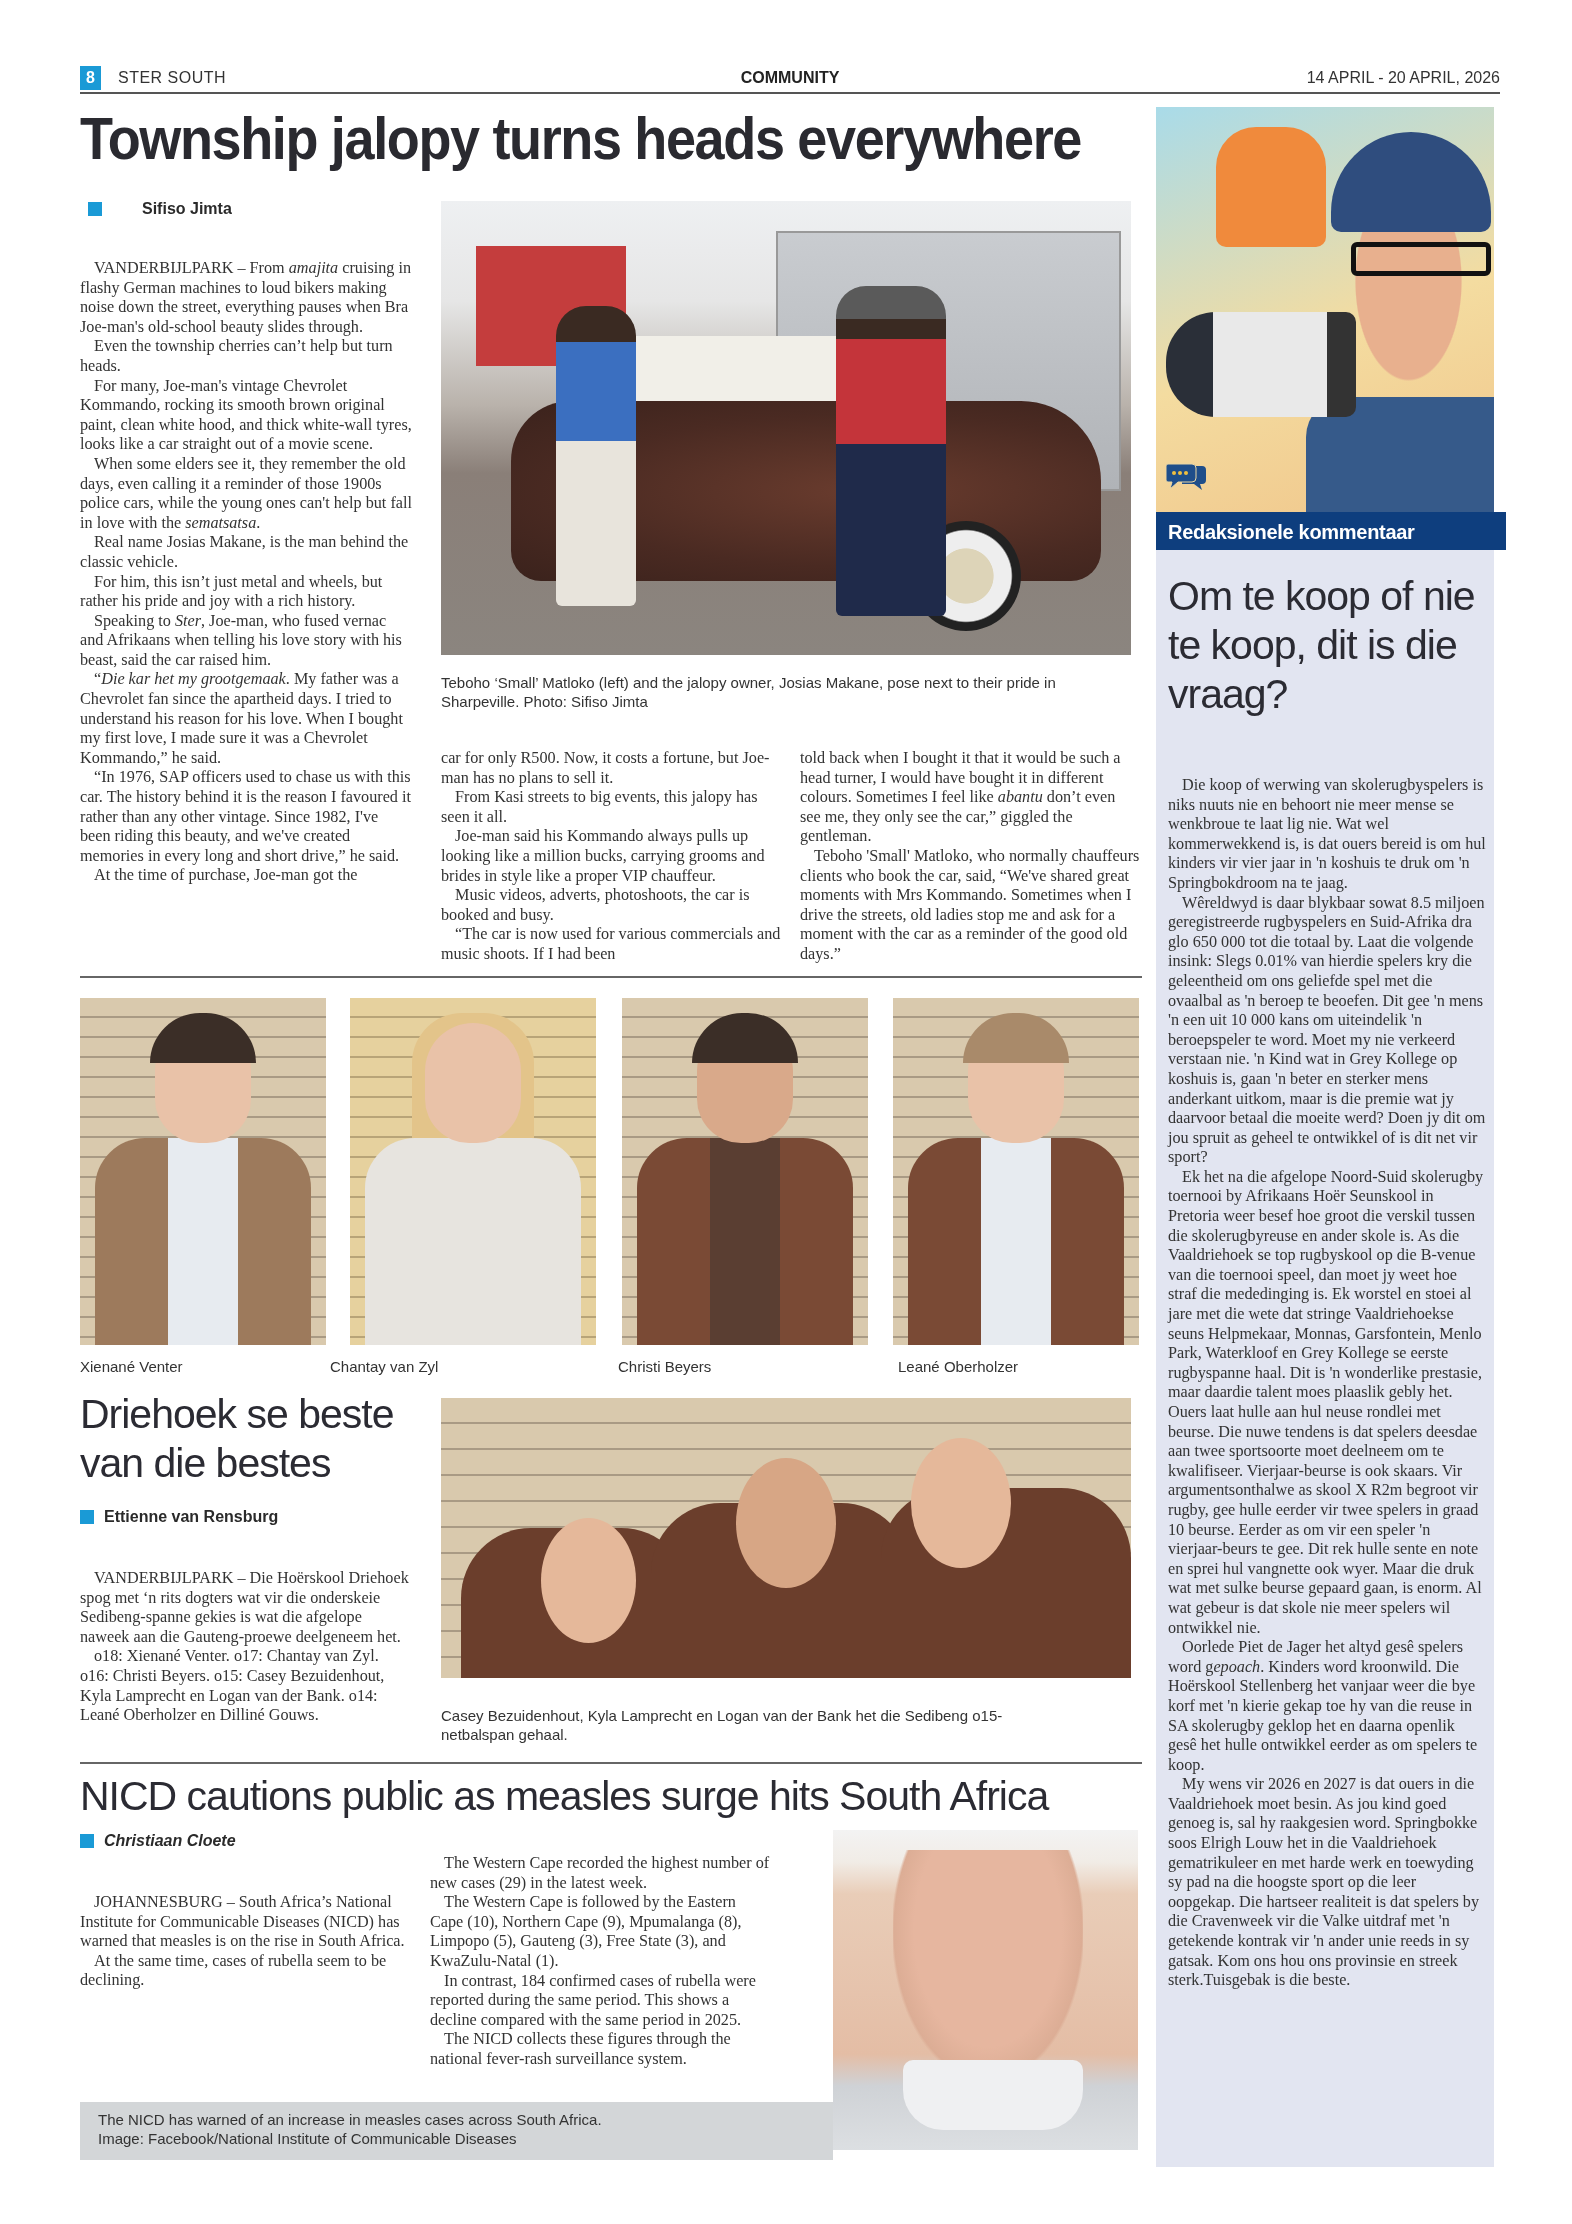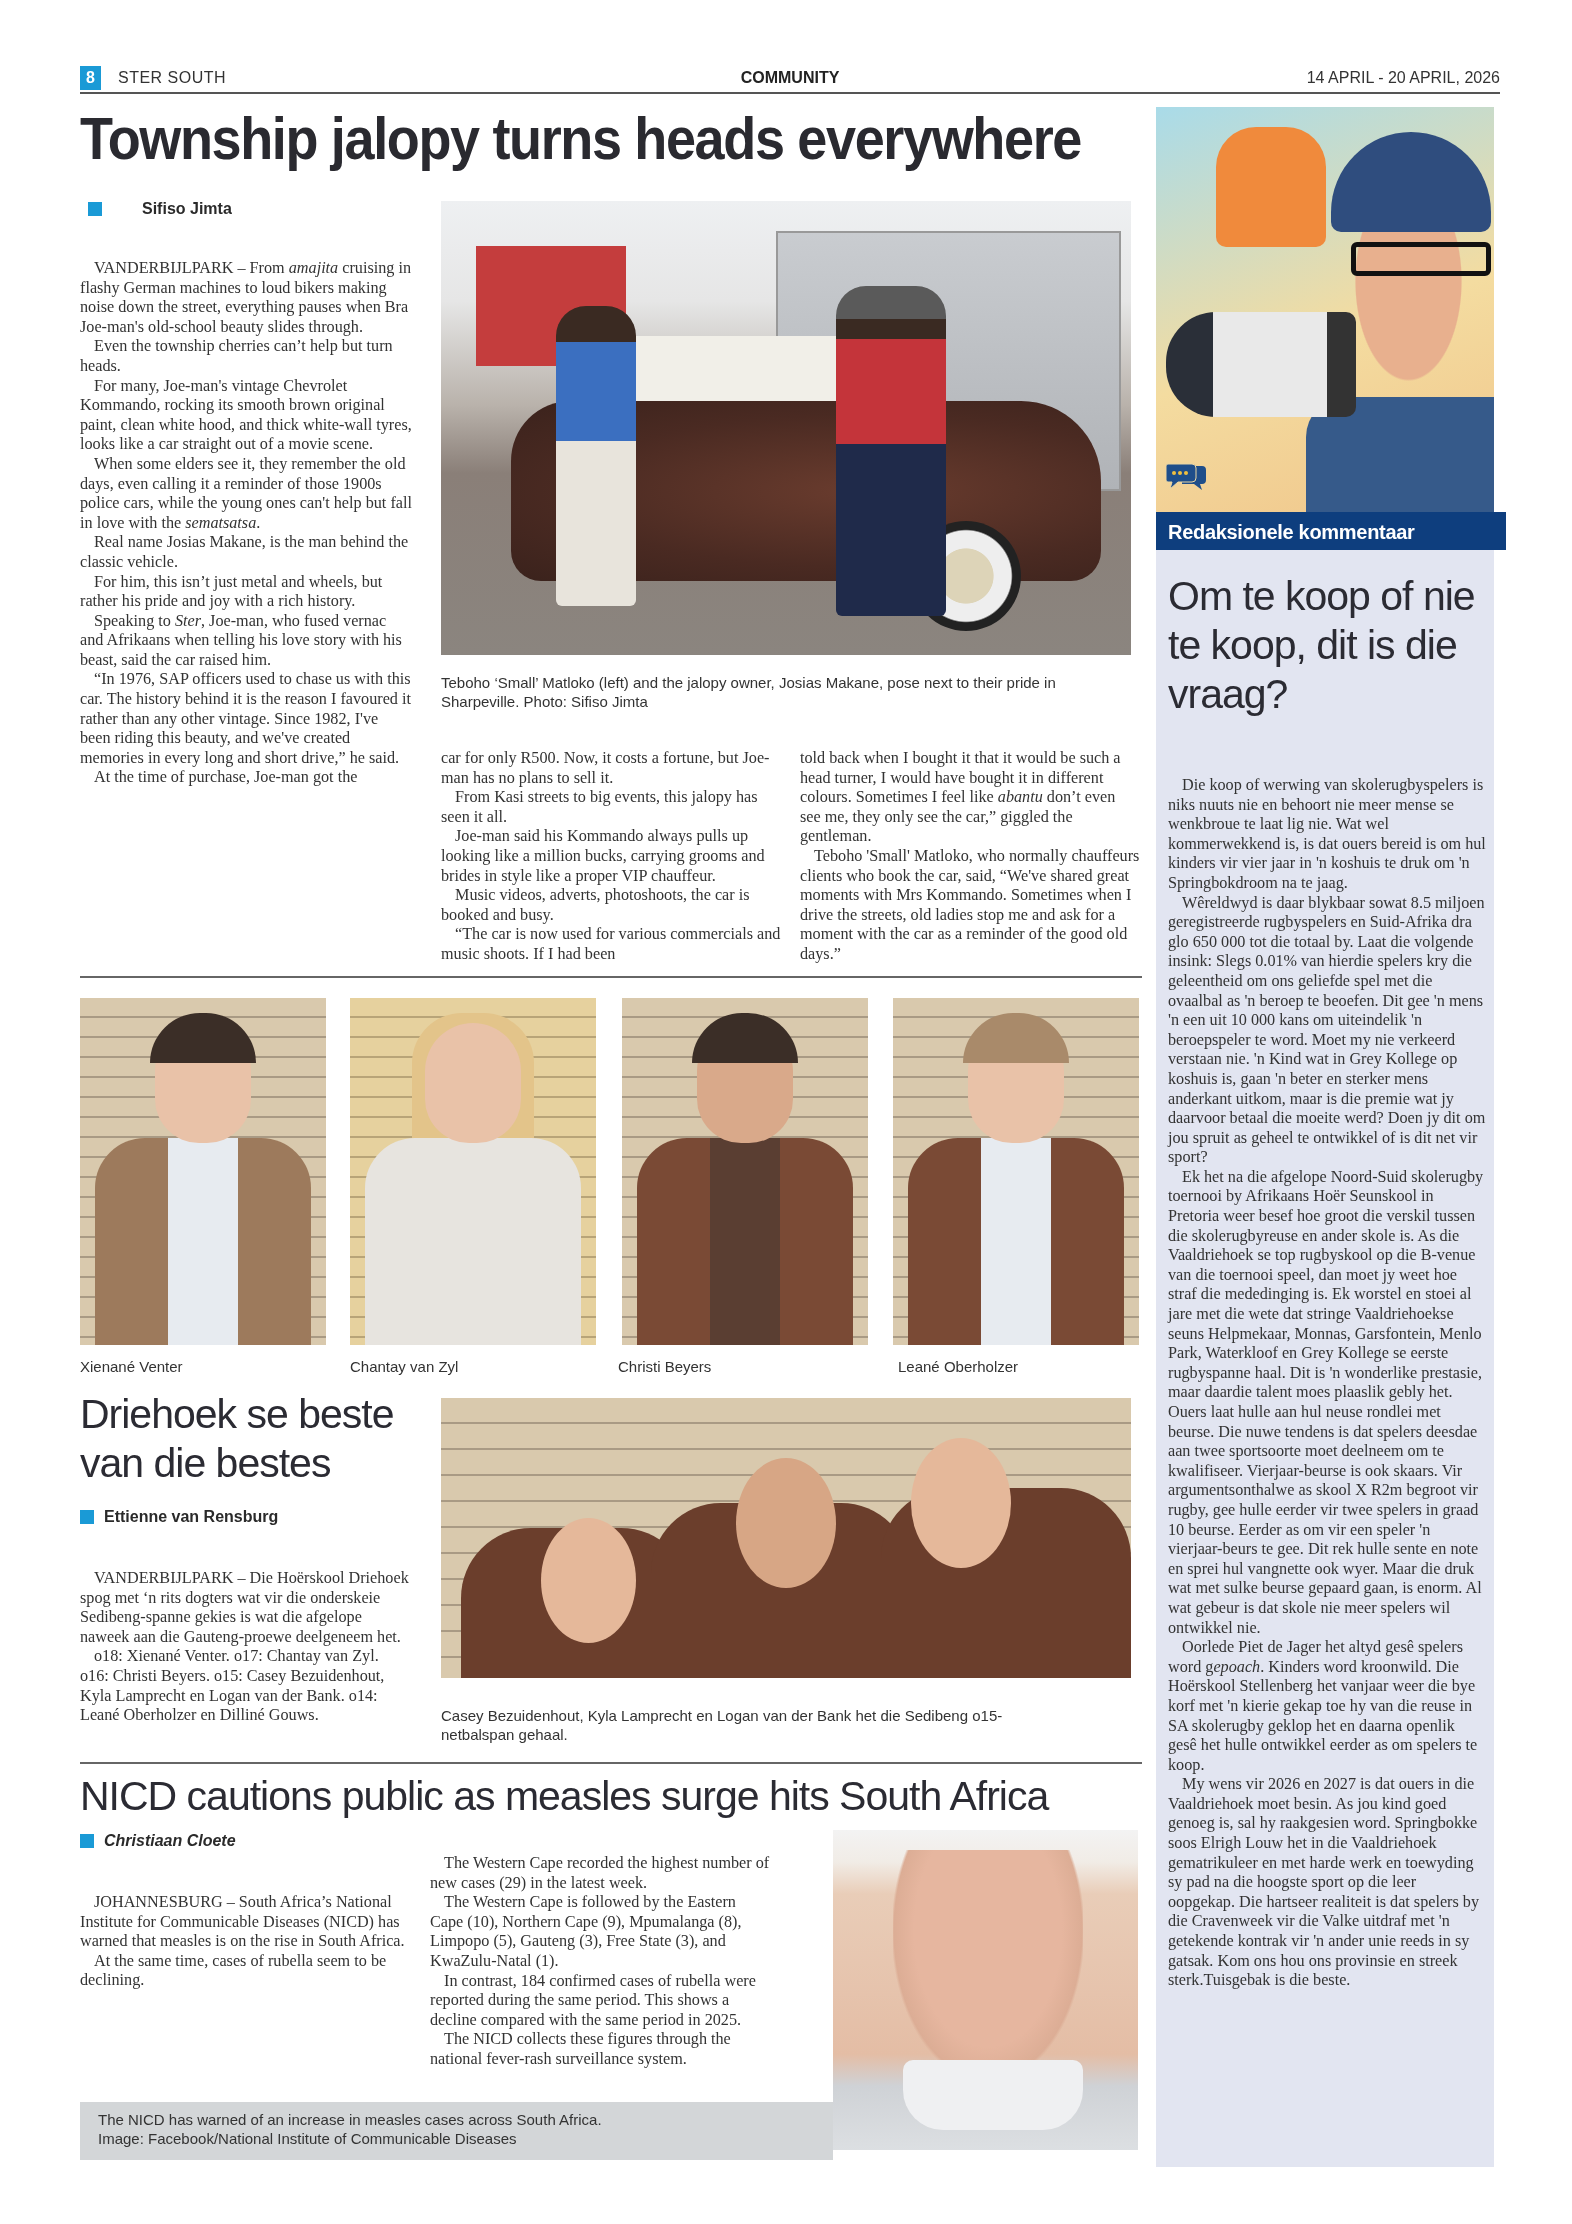--- a/index.html
+++ b/index.html
@@ -95,20 +95,21 @@
 </div>
 
 <div class="abs body-text" style="left:80px; top:238px; width:332px;">
   <p>VANDERBIJLPARK – From <em>amajita</em> cruising in flashy German machines to loud bikers making noise down the street, everything pauses when Bra Joe-man's old-school beauty slides through.</p>
   <p>Even the township cherries can’t help but turn heads.</p>
   <p>For many, Joe-man's vintage Chevrolet Kommando, rocking its smooth brown original paint, clean white hood, and thick white-wall tyres, looks like a car straight out of a movie scene.</p>
   <p>When some elders see it, they remember the old days, even calling it a reminder of those 1900s police cars, while the young ones can't help but fall in love with the <em>sematsatsa</em>.</p>
   <p>Real name Josias Makane, is the man behind the classic vehicle.</p>
   <p>For him, this isn’t just metal and wheels, but rather his pride and joy with a rich history.</p>
   <p>Speaking to <em>Ster</em>, Joe-man, who fused vernac and Afrikaans when telling his love story with his beast, said the car raised him.</p>
+  <p>“<em>Die kar het my grootgemaak</em>. My father was a Chevrolet fan since the apartheid days. I tried to understand his reason for his love. When I bought my first love, I made sure it was a Chevrolet Kommando,” he said.</p>
   <p>“In 1976, SAP officers used to chase us with this car. The history behind it is the reason I favoured it rather than any other vintage. Since 1982, I've been riding this beauty, and we've created memories in every long and short drive,” he said.</p>
   <p>At the time of purchase, Joe-man got the</p>
 </div>
 
 <div class="abs photo photo-car" title="Two men posing beside a brown vintage Chevrolet Kommando with a white roof">
   <div class="shop"></div>
   <div class="container"></div>
   <div class="roof"></div>
   <div class="car"></div>
   <div class="wheel"></div>
@@ -184,21 +185,21 @@
 </div>
 <div class="abs photo stu" style="left:893px;">
   <div class="bg"></div>
     <div class="jacket"></div>
     <div class="shirt"></div>
     <div class="face"></div>
     <div class="hair" style="background:#a98a6a;"></div>
 </div>
 
 <div class="abs stu-cap" style="left:80px;">Xienané Venter</div>
-<div class="abs stu-cap" style="left:350px;">Chantay van Zyl</div>
+<div class="abs stu-cap" style="left:330px;">Chantay van Zyl</div>
 <div class="abs stu-cap" style="left:618px;">Christi Beyers</div>
 <div class="abs stu-cap" style="left:898px;">Leané Oberholzer</div>
 
 <h2 class="abs sub-headline" style="left:80px; top:1390px; width:350px;">
   <div>Driehoek se beste</div>
   <div>van die bestes</div>
 </h2>
 
 <div class="abs byline" style="left:80px; top:1508px;">
   <span class="sq"></span>

